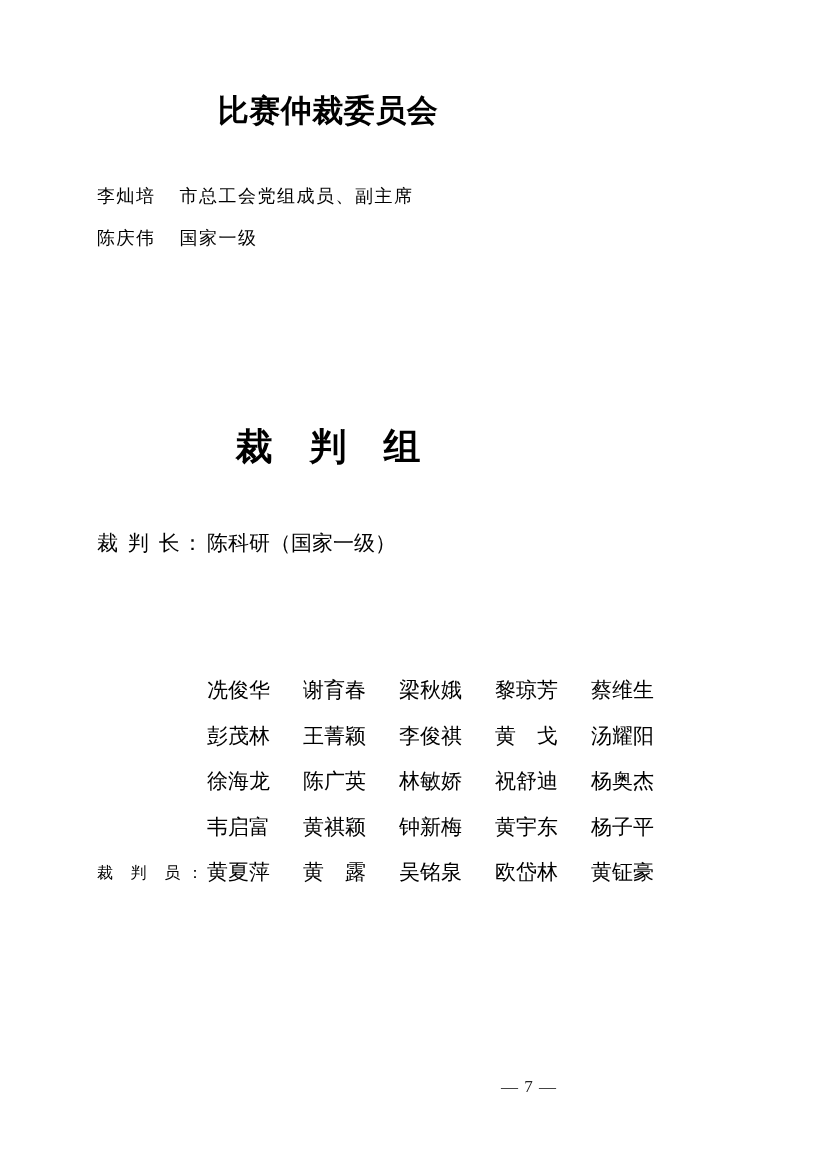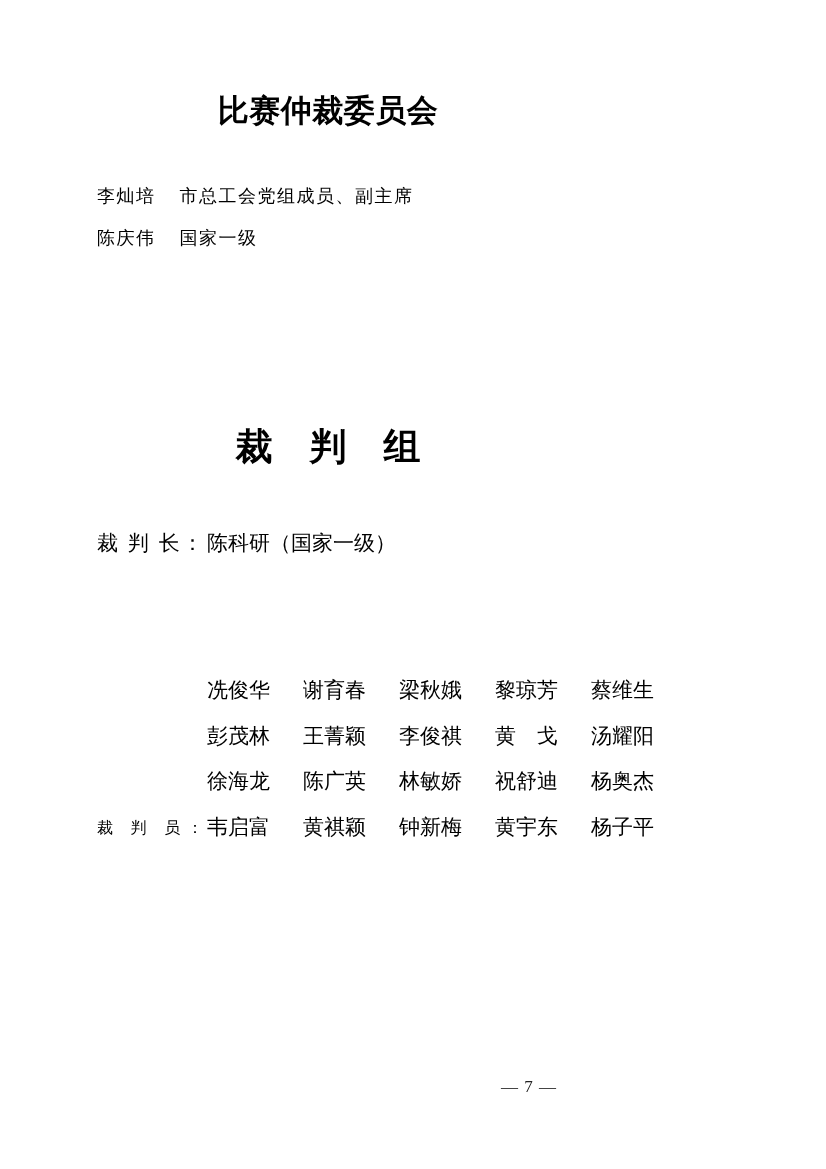--- a/index.html
+++ b/index.html
@@ -163,18 +163,25 @@
         <span>祝舒迪</span>
         <span>杨奥杰</span>
       </div>
       <div class="referee-row">
         <span>韦启富</span>
         <span>黄祺颖</span>
         <span>钟新梅</span>
         <span>黄宇东</span>
         <span>杨子平</span>
       </div>
+      <div class="referee-row">
+        <span>黄夏萍</span>
+        <span>黄　露</span>
+        <span>吴铭泉</span>
+        <span>欧岱林</span>
+        <span>黄钲豪</span>
+      </div>
     </div>
   </div>
 
   <div class="page-number">— 7 —</div>
 
 </div>
 
 </body></html>

